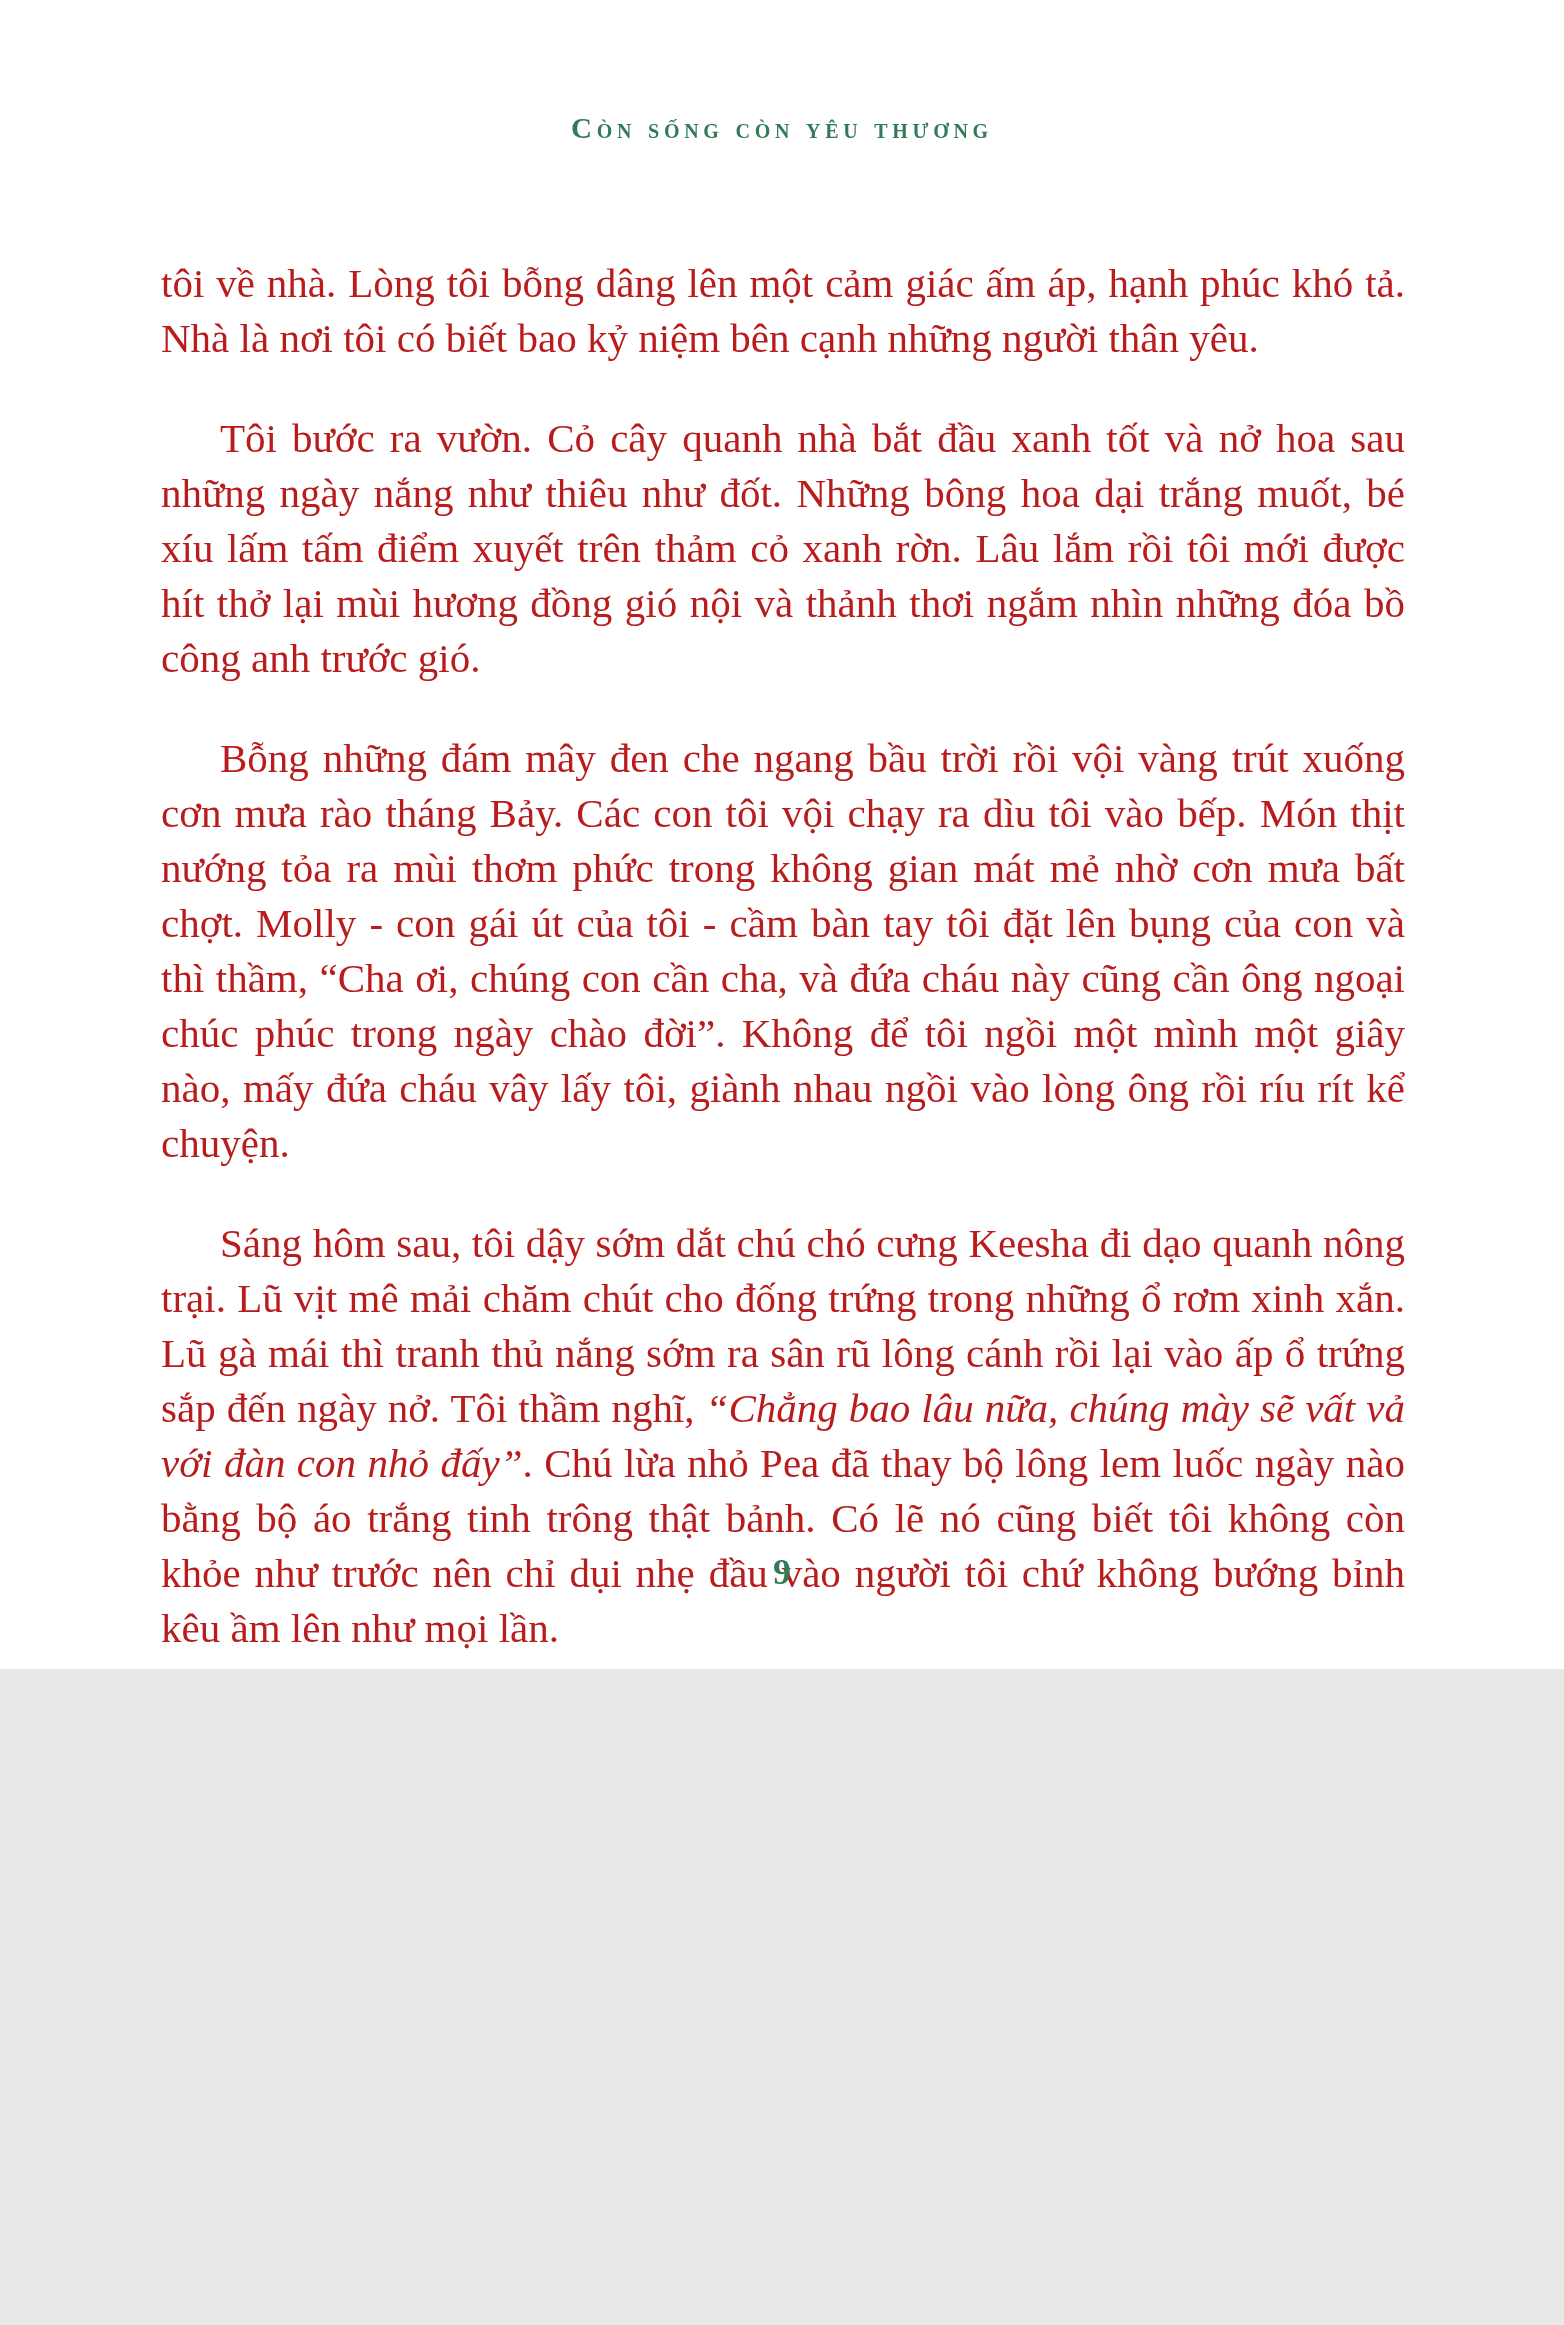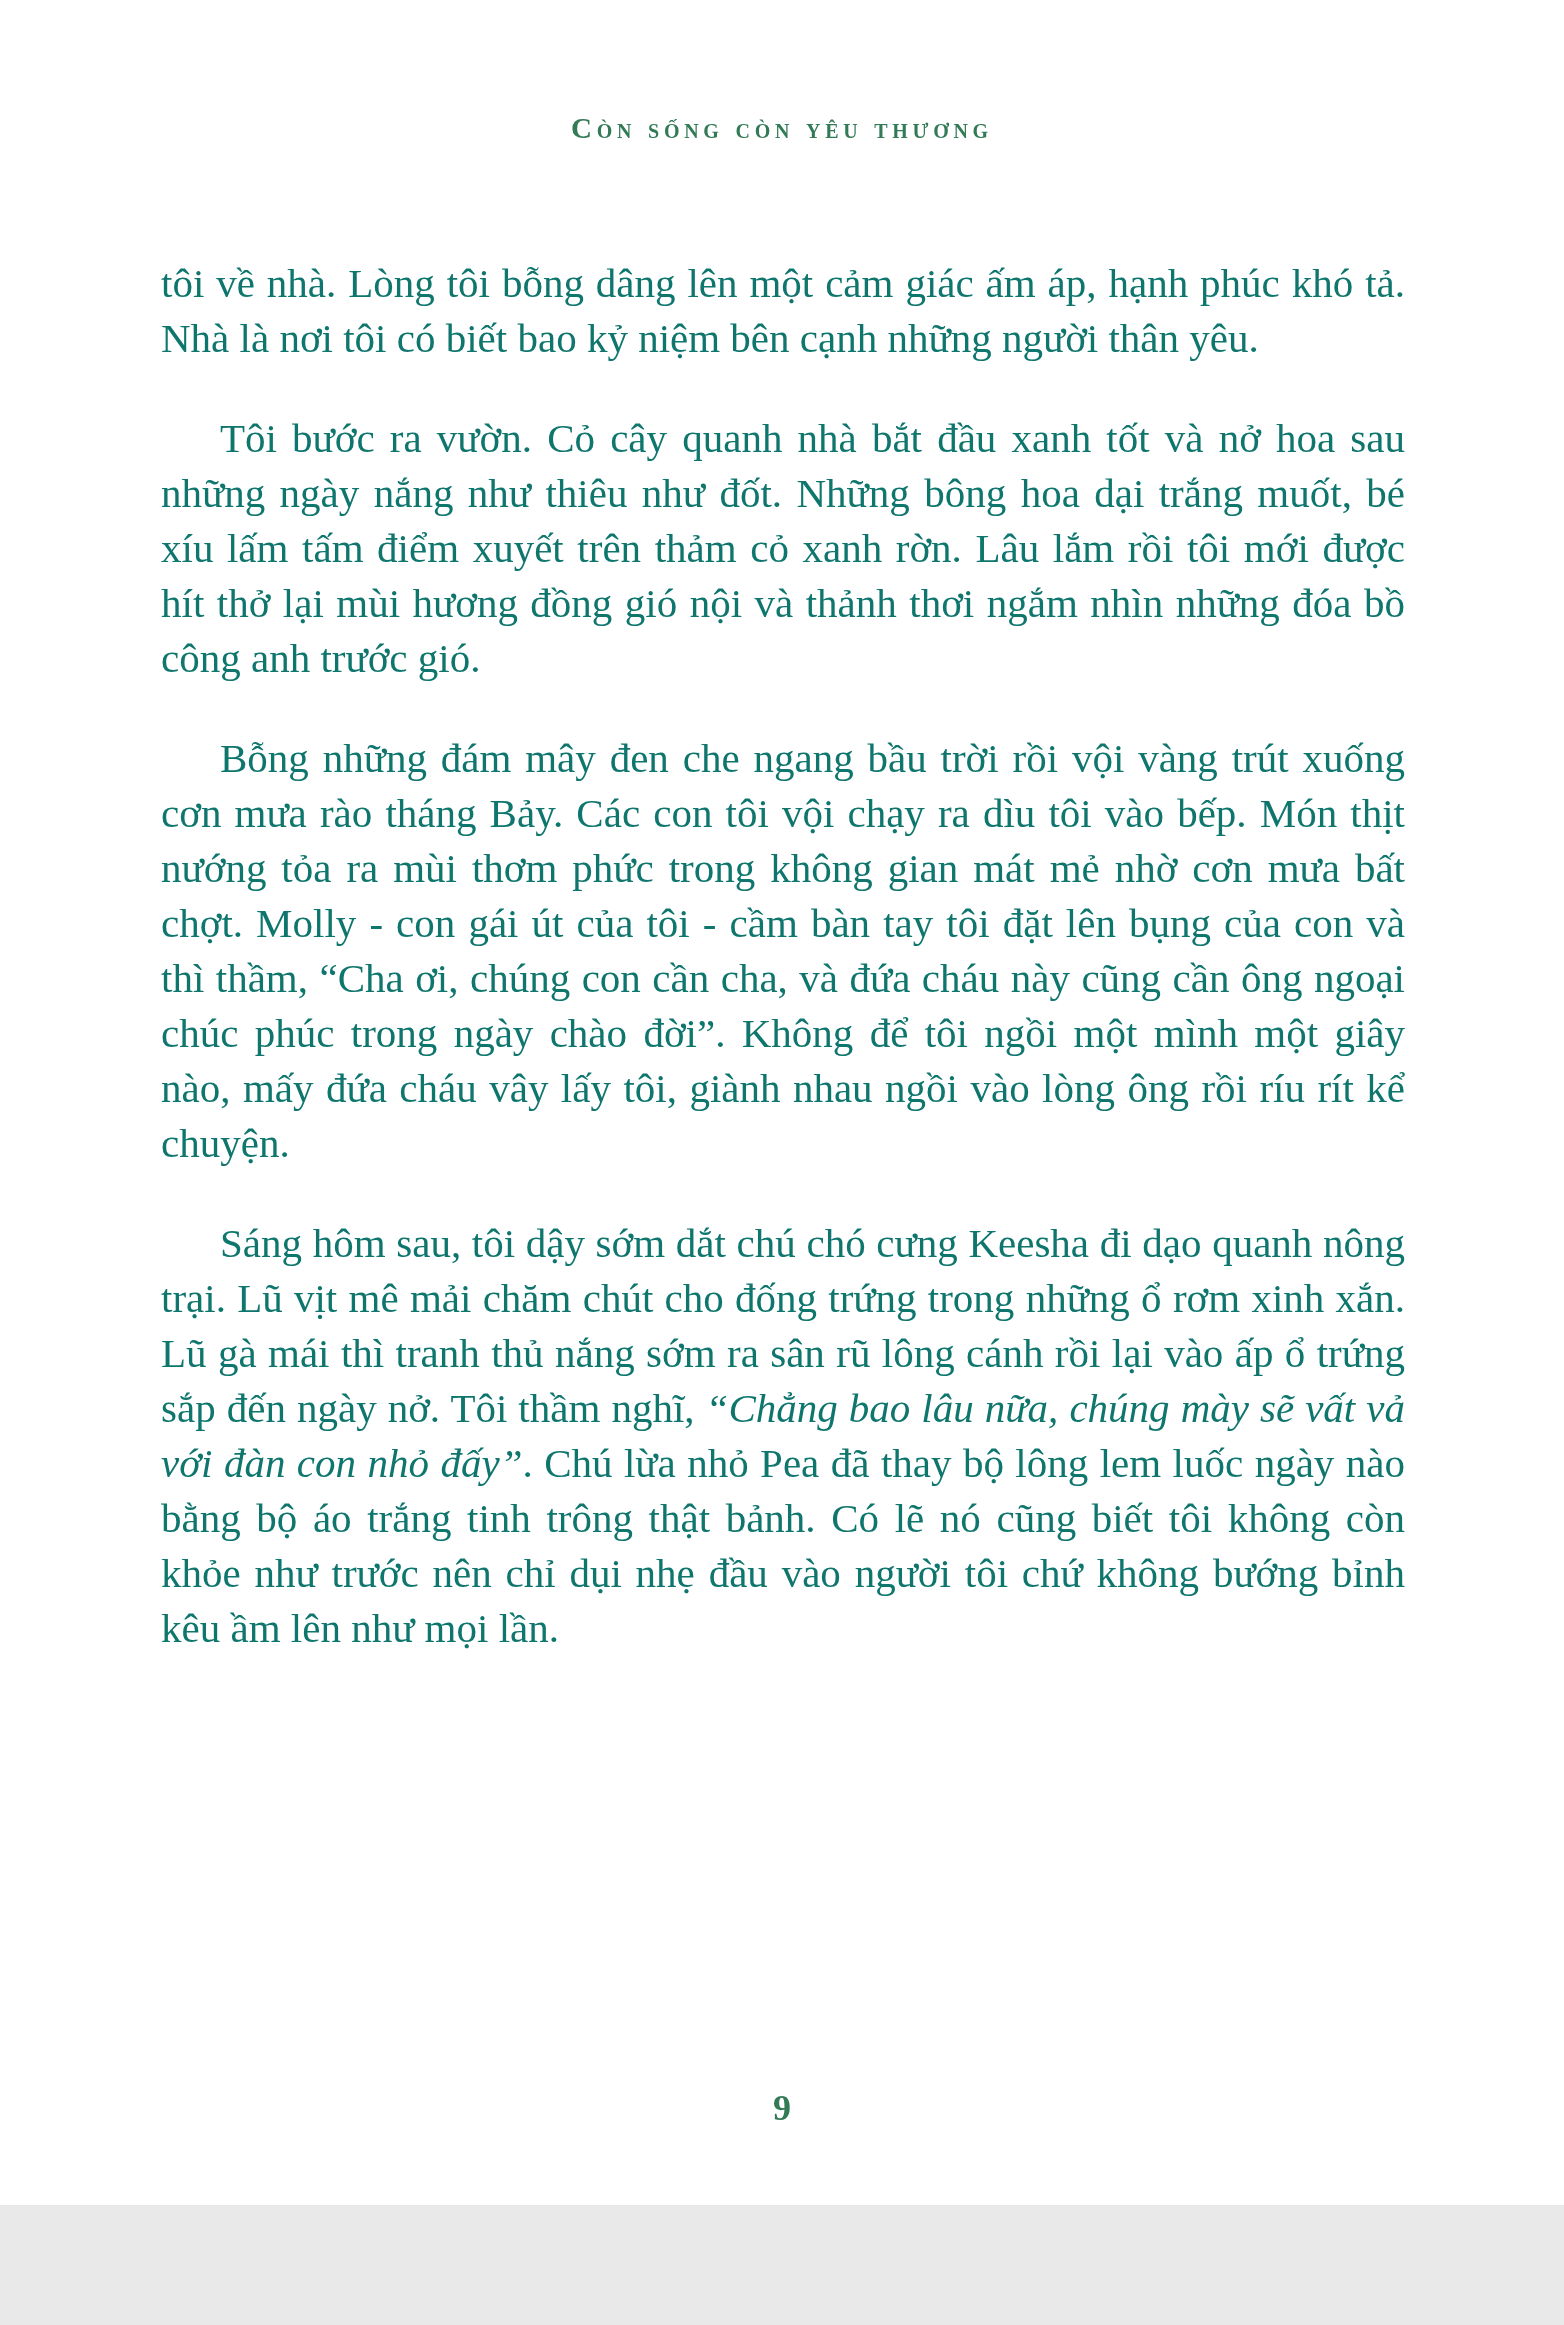--- a/index.html
+++ b/index.html
@@ -2,21 +2,21 @@
 <html style="font-size:15px"><head>
 <meta charset="utf-8">
 <style>
   html, body {
     margin: 0;
     padding: 0;
     background: #e9e9e9;
   }
   .page {
     width: 1564px;
-    height: 2205px;
+    height: 1669px;
     background: #ffffff;
     position: relative;
     margin: 0 auto;
     box-sizing: border-box;
     font-family: "Liberation Serif", "DejaVu Serif", serif;
     overflow: hidden;
   }
   .running-header {
     position: absolute;
     top: 112px;
@@ -56,21 +56,21 @@
     font-size: 36px;
     font-weight: bold;
   }
 </style>
 </head>
 <body>
 
 <div class="page">
   <div class="running-header" style="color: rgb(51, 122, 87);">Còn sống còn yêu thương</div>
 
-  <div class="body-text" style="color: #0f766e;">
+  <div class="body-text" style="color: #b91c1c;">
       <p class=""><span>tôi về nhà. Lòng tôi bỗng dâng lên một cảm giác ấm áp, hạnh phúc khó tả. Nhà là nơi tôi có biết bao kỷ niệm bên cạnh những người thân yêu.</span></p>
       <p class="indent"><span>Tôi bước ra vườn. Cỏ cây quanh nhà bắt đầu xanh tốt và nở hoa sau những ngày nắng như thiêu như đốt. Những bông hoa dại trắng muốt, bé xíu lấm tấm điểm xuyết trên thảm cỏ xanh rờn. Lâu lắm rồi tôi mới được hít thở lại mùi hương đồng gió nội và thảnh thơi ngắm nhìn những đóa bồ công anh trước gió.</span></p>
       <p class="indent"><span>Bỗng những đám mây đen che ngang bầu trời rồi vội vàng trút xuống cơn mưa rào tháng Bảy. Các con tôi vội chạy ra dìu tôi vào bếp. Món thịt nướng tỏa ra mùi thơm phức trong không gian mát mẻ nhờ cơn mưa bất chợt. Molly - con gái út của tôi - cầm bàn tay tôi đặt lên bụng của con và thì thầm, “Cha ơi, chúng con cần cha, và đứa cháu này cũng cần ông ngoại chúc phúc trong ngày chào đời”. Không để tôi ngồi một mình một giây nào, mấy đứa cháu vây lấy tôi, giành nhau ngồi vào lòng ông rồi ríu rít kể chuyện.</span></p>
       <p class="indent"><span>Sáng hôm sau, tôi dậy sớm dắt chú chó cưng Keesha đi dạo quanh nông trại. Lũ vịt mê mải chăm chút cho đống trứng trong những ổ rơm xinh xắn. Lũ gà mái thì tranh thủ nắng sớm ra sân rũ lông cánh rồi lại vào ấp ổ trứng sắp đến ngày nở. Tôi thầm nghĩ, </span><span class="italic">“Chẳng bao lâu nữa, chúng mày sẽ vất vả với đàn con nhỏ đấy”</span><span>. Chú lừa nhỏ Pea đã thay bộ lông lem luốc ngày nào bằng bộ áo trắng tinh trông thật bảnh. Có lẽ nó cũng biết tôi không còn khỏe như trước nên chỉ dụi nhẹ đầu vào người tôi chứ không bướng bỉnh kêu ầm lên như mọi lần.</span></p>
     </div>
 
   <div class="page-number" style="color: rgb(51, 122, 87);">9</div>
 </div>
 
 

